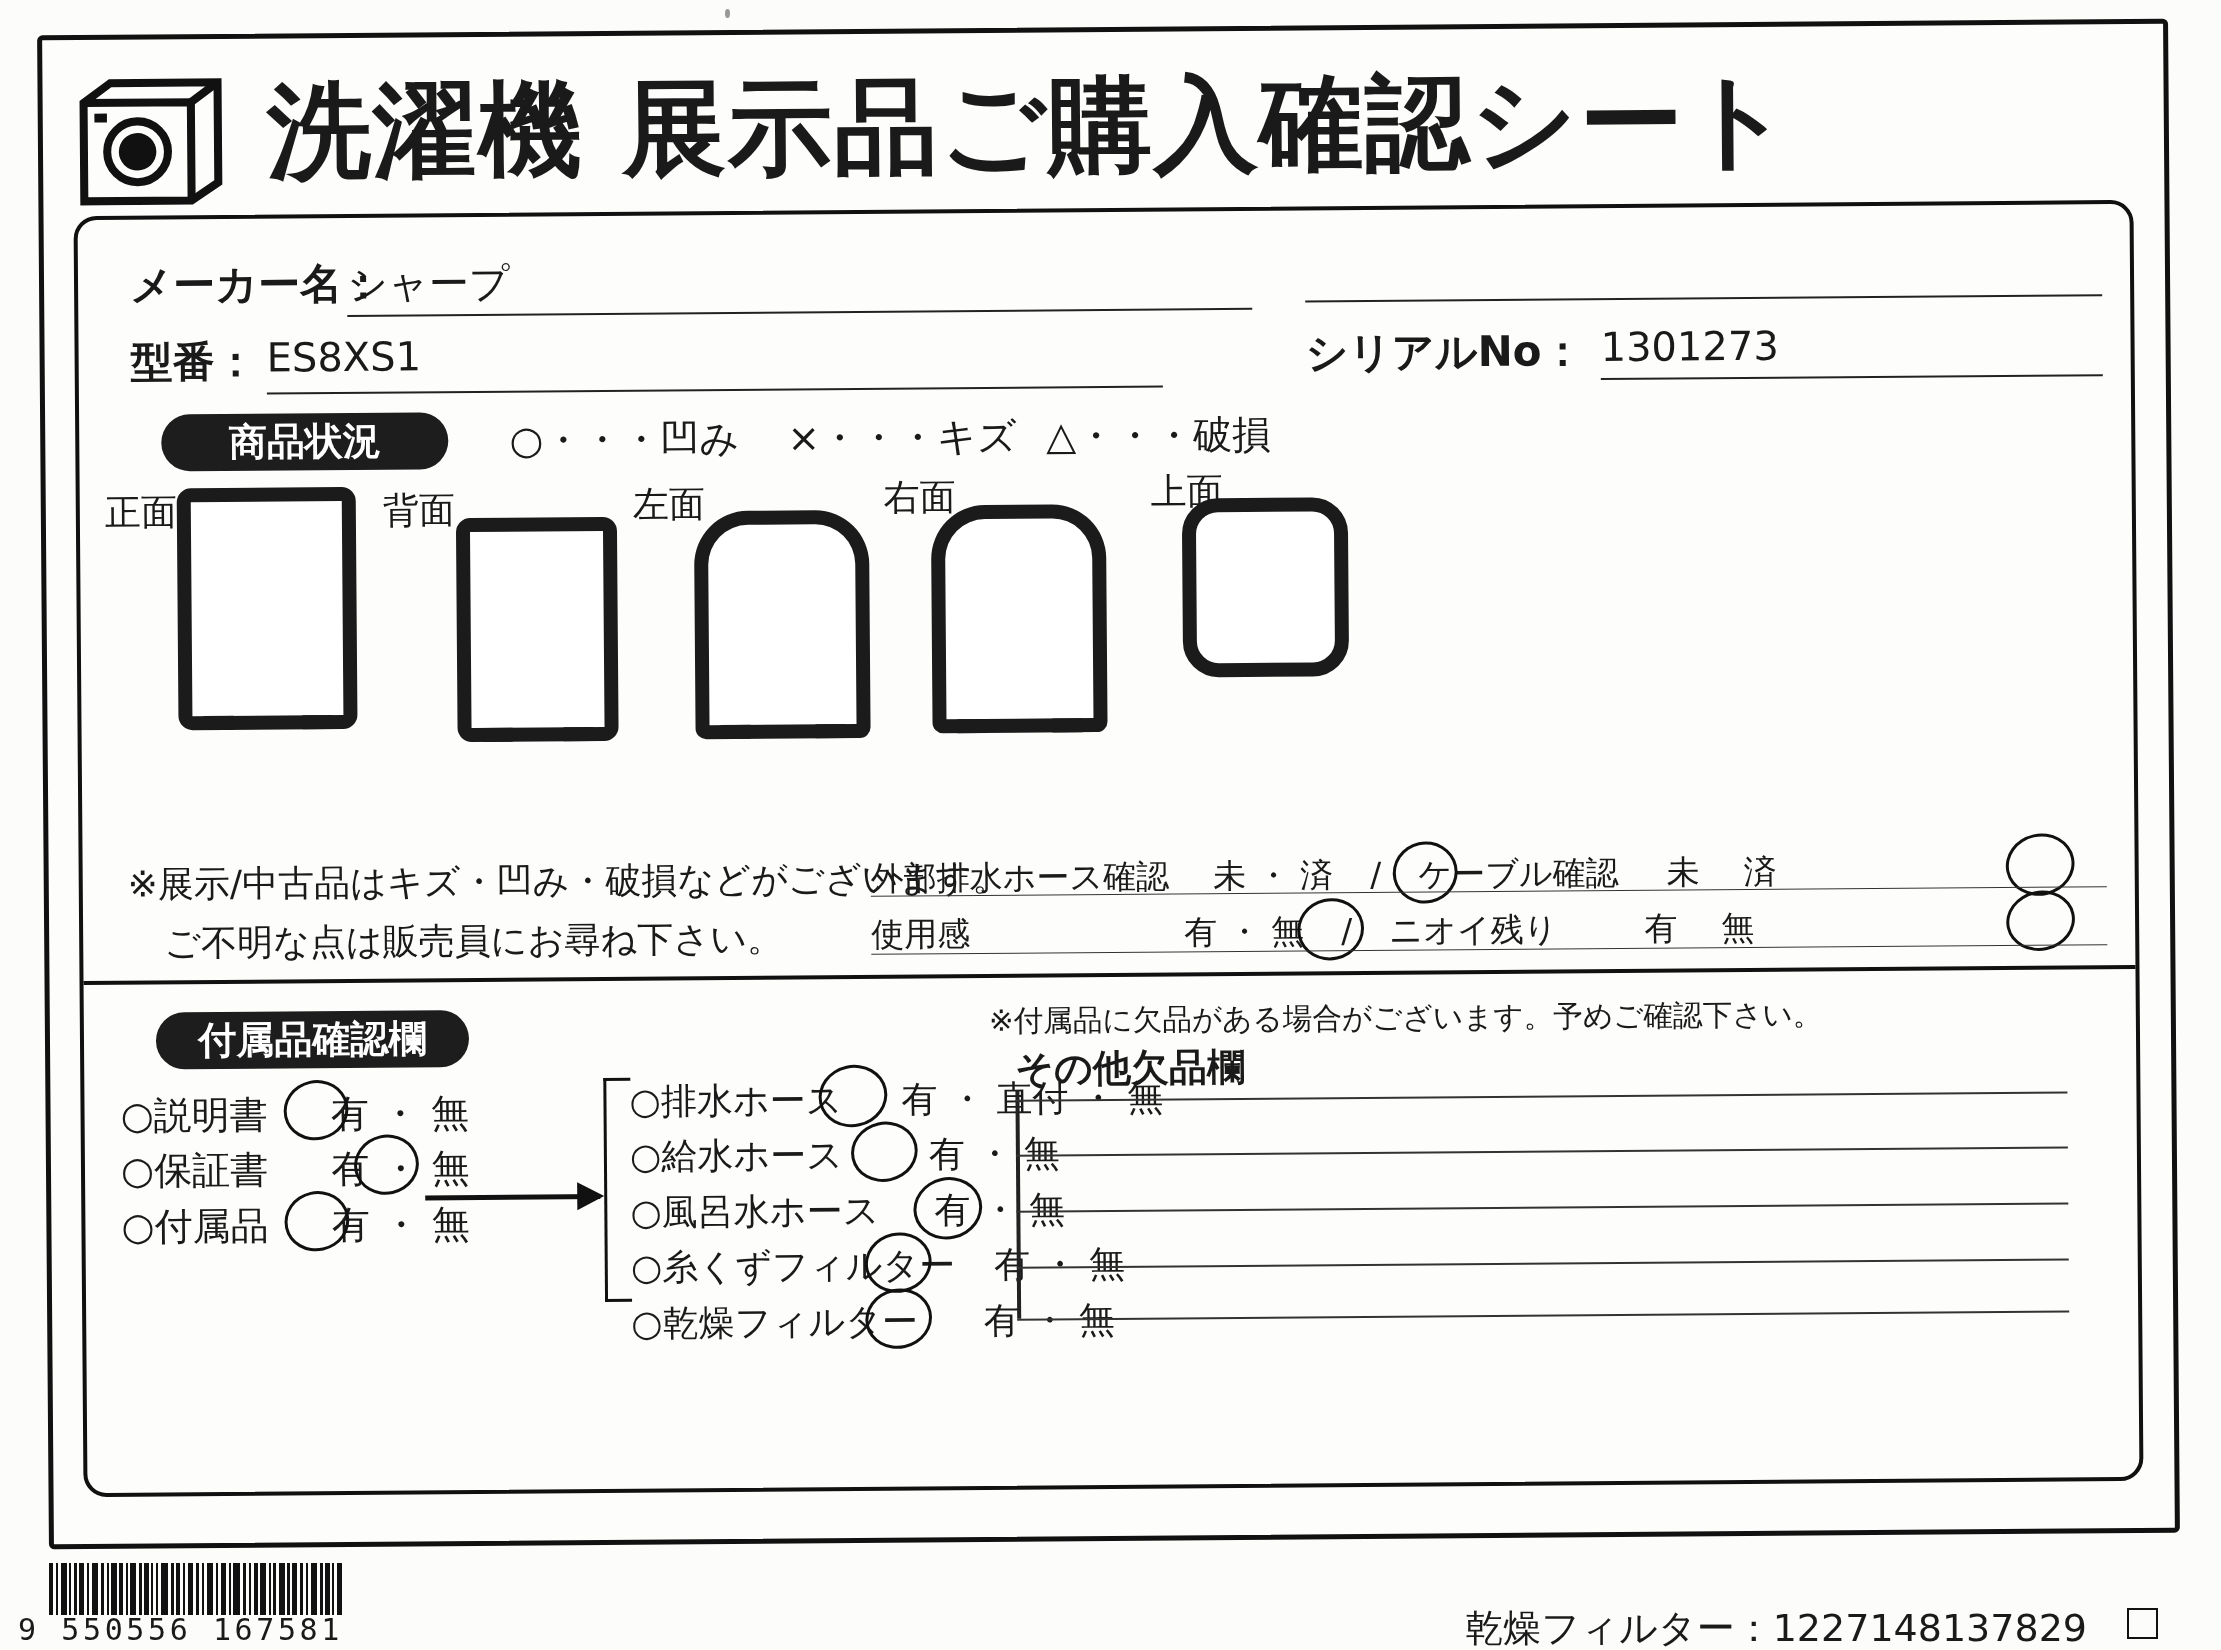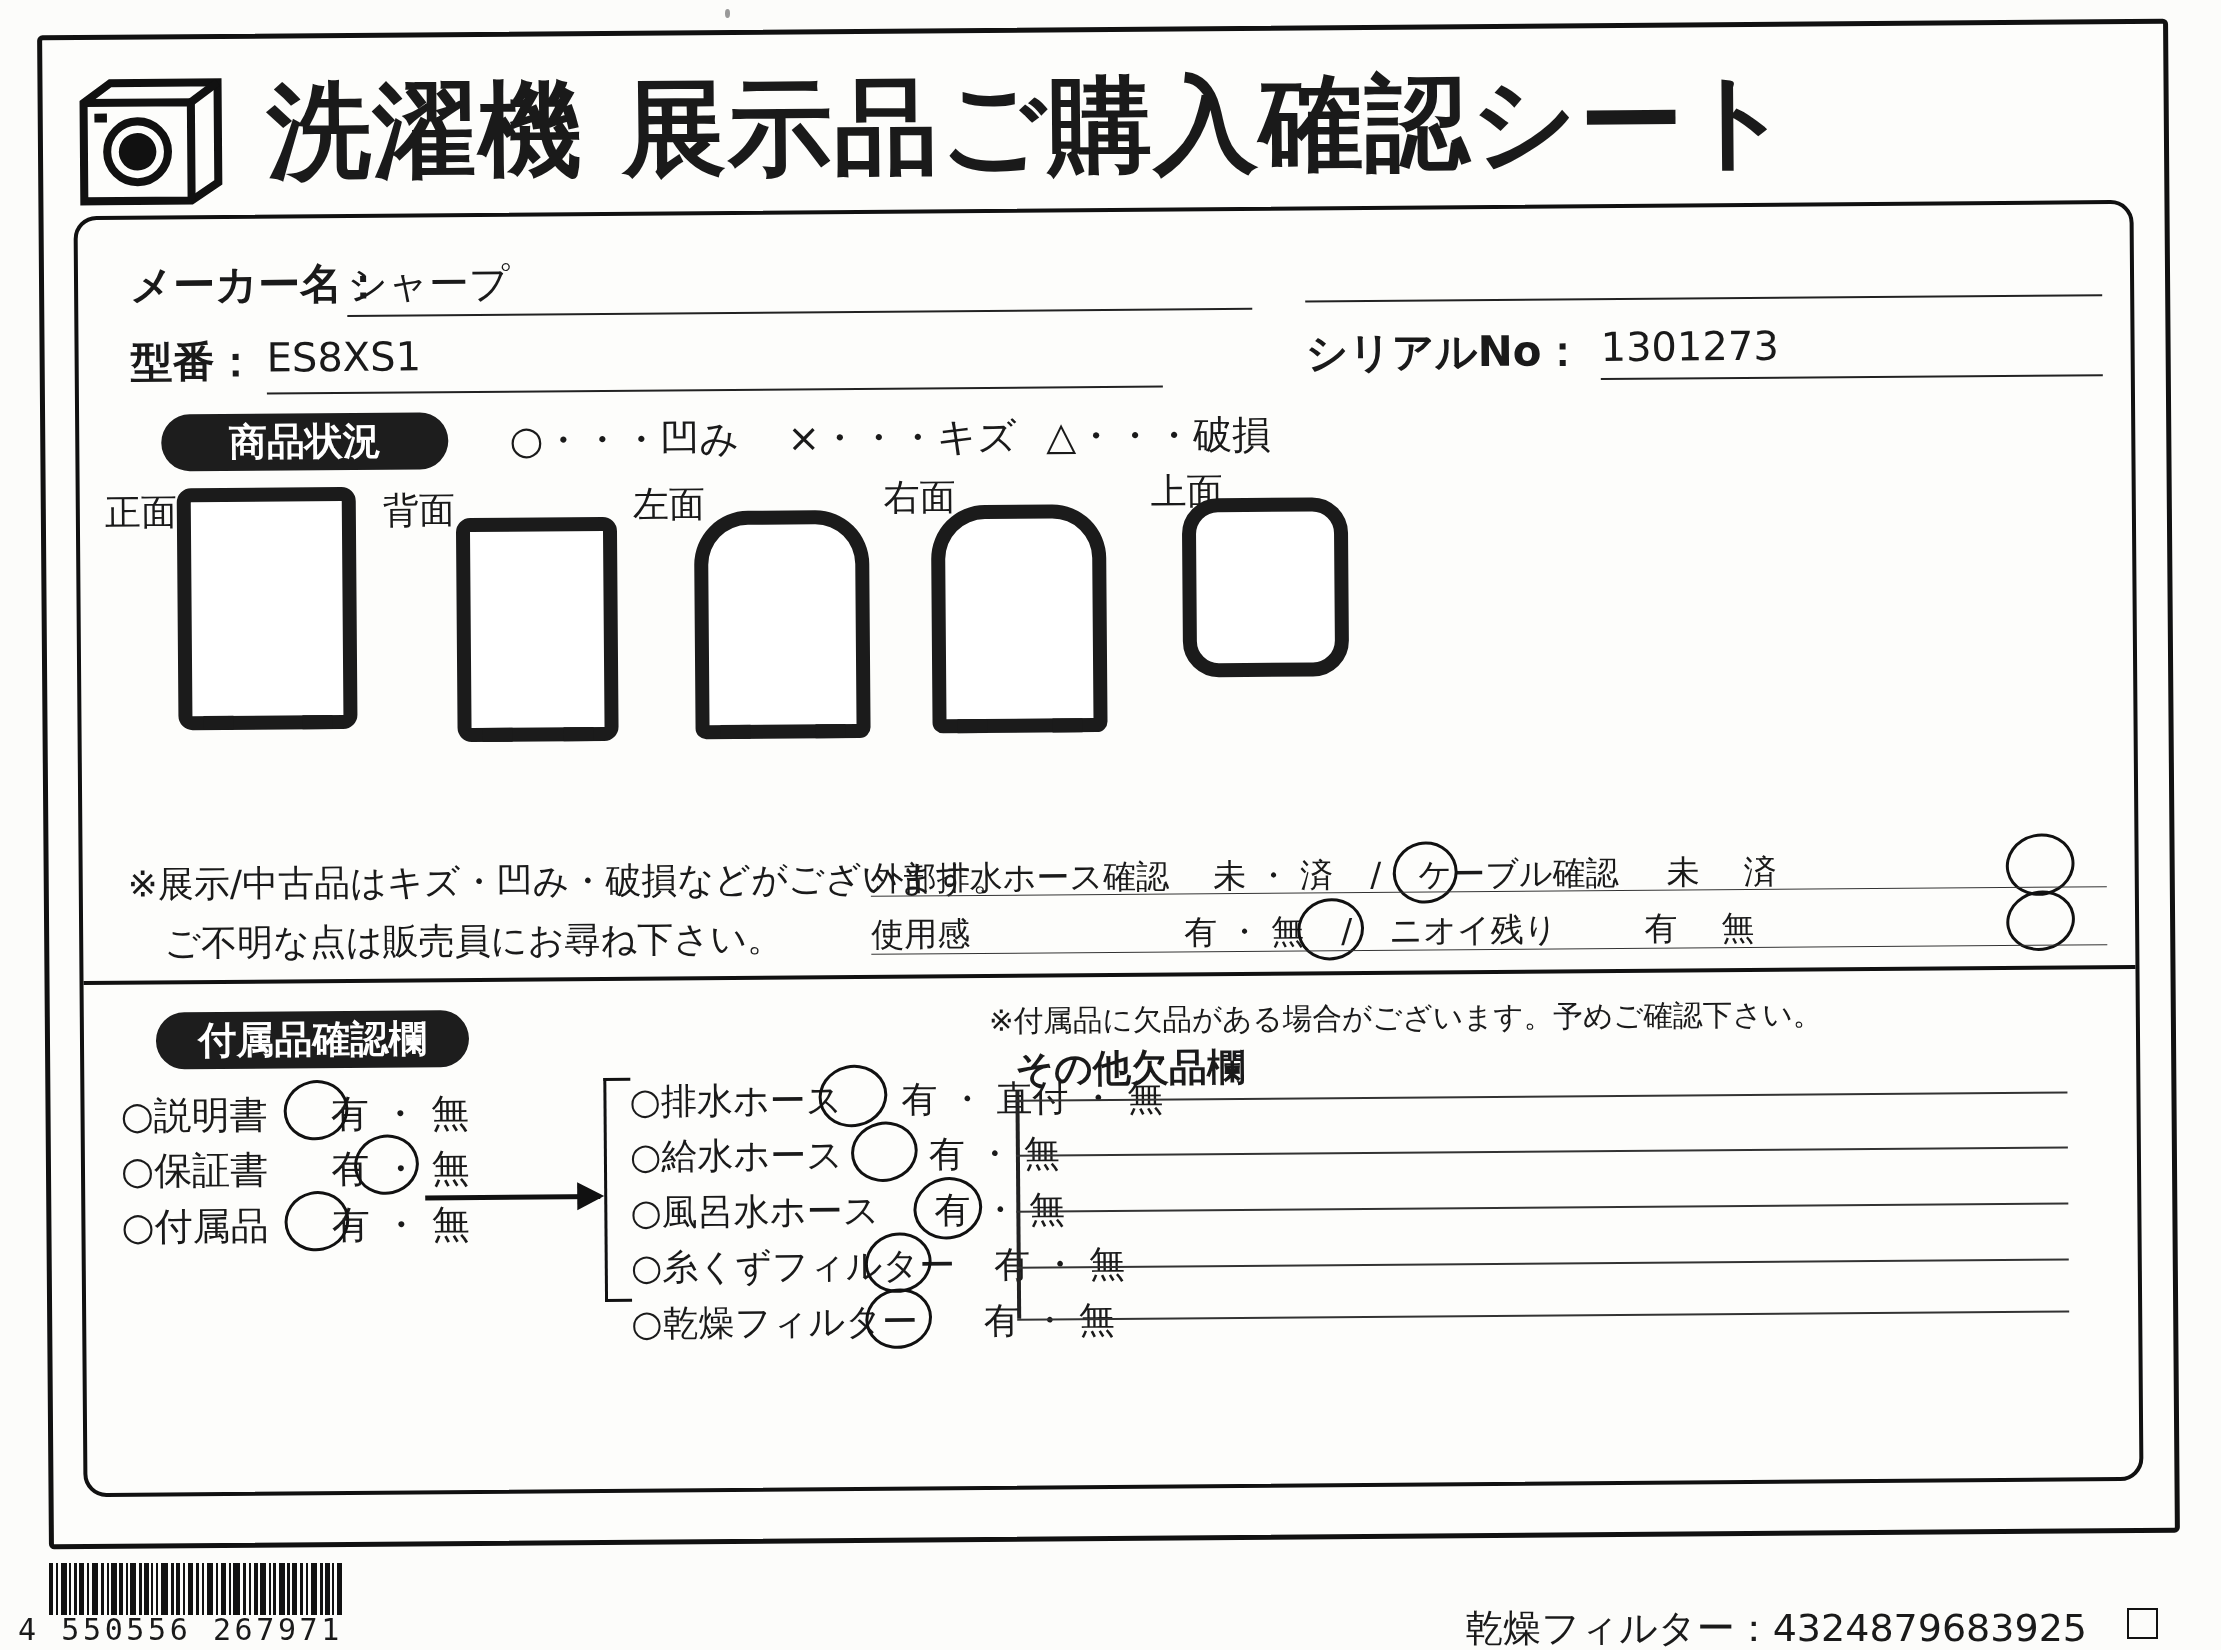--- a/index.html
+++ b/index.html
@@ -574,21 +574,21 @@
       <div class="bar" style="width:2.7px"></div>
     <div class="bar" style="width:6.3px"></div>
       <div class="bar" style="width:4.5px"></div>
     <div class="bar" style="width:2.7px"></div>
       <div class="bar" style="width:9px"></div>
     <div class="bar" style="width:3.6px"></div>
       <div class="bar" style="width:5.4px"></div>
     <div class="bar" style="width:2.7px"></div>
       <div class="bar" style="width:7.2px"></div>
   </div>
-  <div id="barcode-num">4 550556 267971</div>
+  <div id="barcode-num">9 550556 167581</div>
 
   <div id="mgmt-no">
-    <span>乾燥フィルター：</span><span>4324879683925</span>
+    <span>乾燥フィルター：</span><span>1227148137829</span>
   </div>
   <div id="mgmt-sq"></div>
 
 </div>
 
 
 </body></html>

